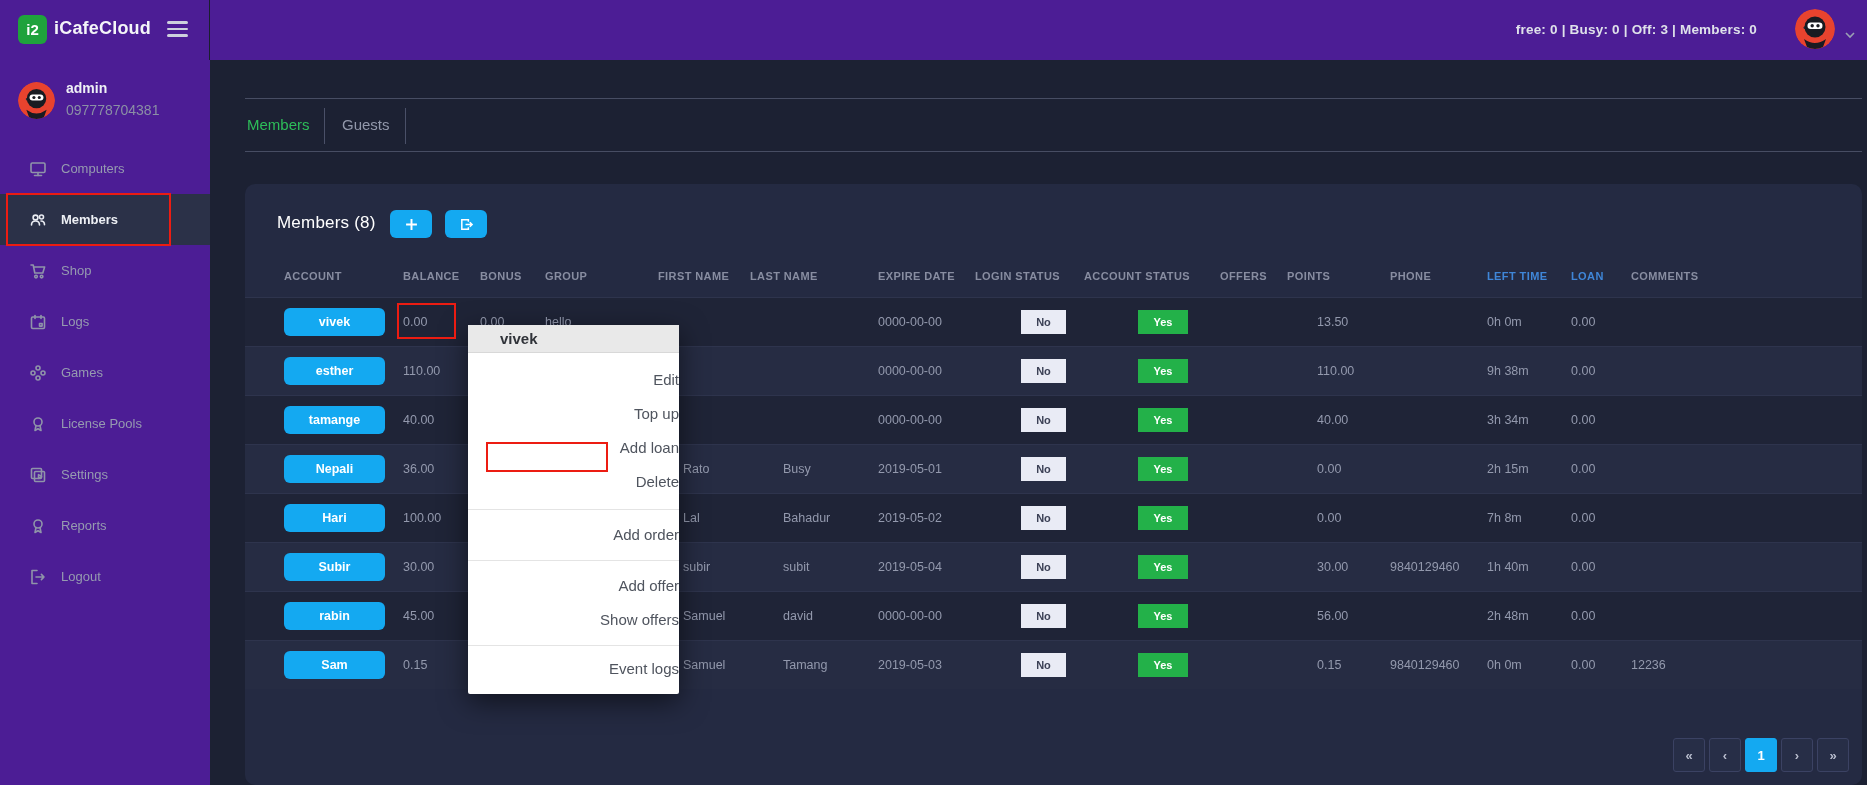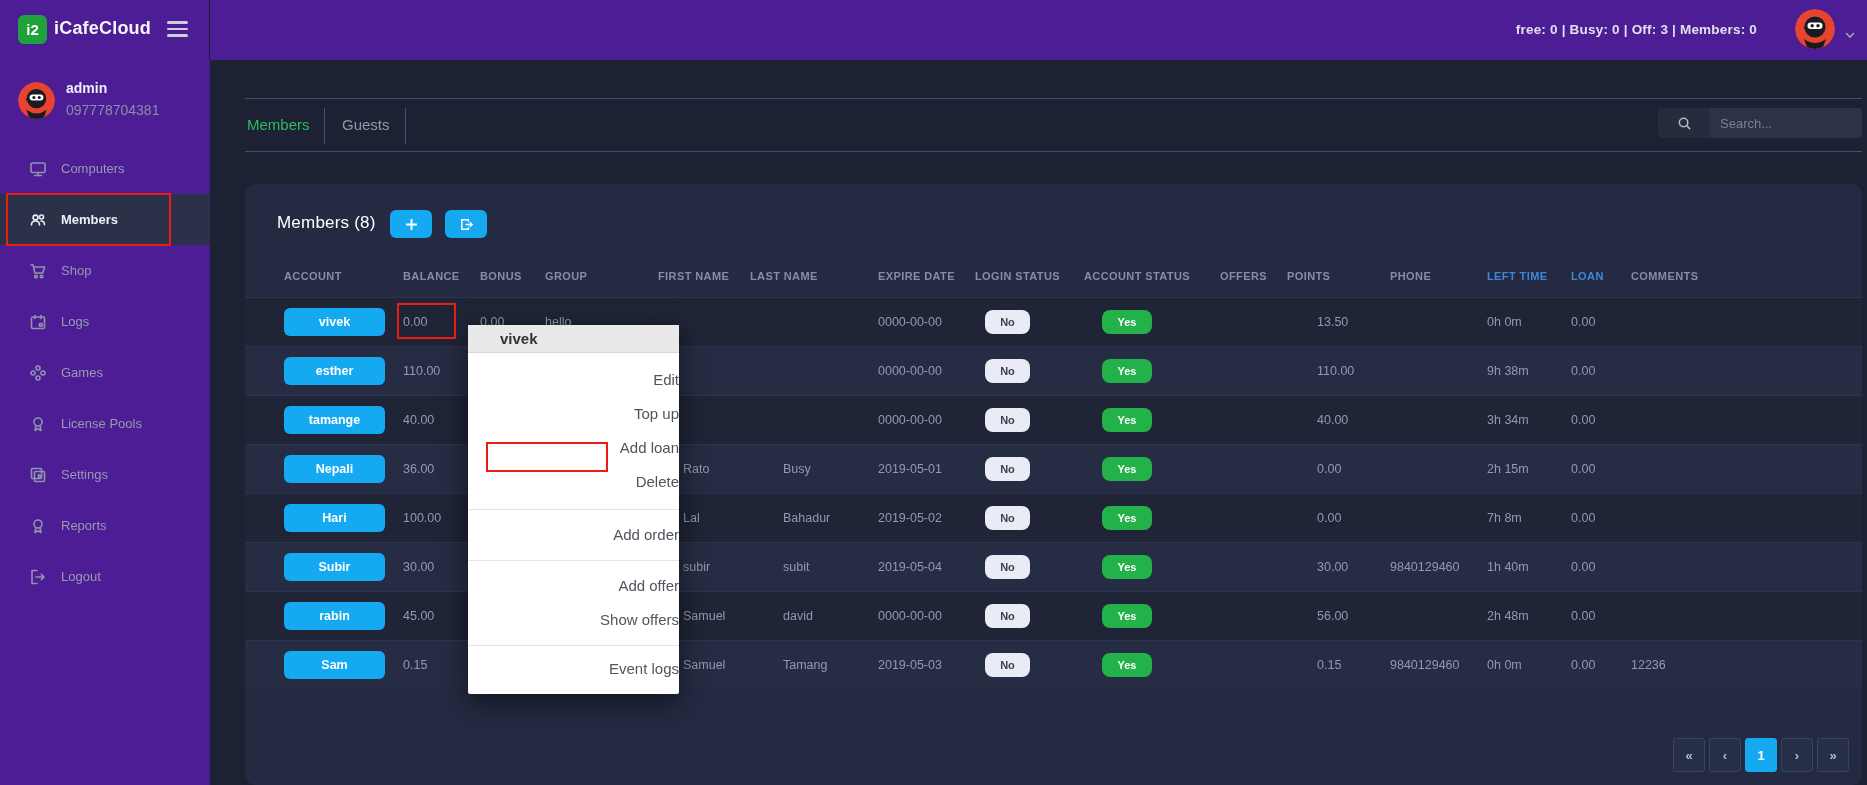--- a/index.html
+++ b/index.html
@@ -66,21 +66,21 @@
   table.members tbody tr:nth-child(odd) { background:#1f2437; }
   table.members tbody tr:nth-child(even) { background:#262c43; }
   th.col-0, td.col-0 { padding-left:39px; }
   td.col-4 { padding-left:25px; }
   td.col-5 { padding-left:33px; }
   td.col-7 { padding-left:10px; }
   td.col-8 { padding-left:18px; }
   td.col-10 { padding-left:30px; }
   .acct-pill { display:inline-block; width:101px; height:28px; line-height:28px; background:#14a9f1; color:#fff;
     text-align:center; font-size:12.5px; font-weight:bold; border-radius:6px; cursor:pointer; }
-  .badge { display:inline-block; height:24px; line-height:24px; border-radius:8px; font-size:11px; font-weight:bold; text-align:center; }
+  .badge { display:inline-block; height:24px; line-height:24px; border-radius:0; font-size:11px; font-weight:bold; text-align:center;margin-left:36px; }
   .badge-no { width:45px; background:#e9ebf5; color:#3c4156; }
   .badge-yes { width:50px; background:#23b149; color:#fff; }
 
   .pagination { position:absolute; right:13px; top:554px; display:flex; gap:4px; }
   .page-btn { width:32px; height:34px; background:#272e47; border:1px solid #3b4263; border-radius:3px;
     color:#b9bece; font-size:13px; font-weight:bold; display:flex; align-items:center; justify-content:center; cursor:pointer; }
   .page-btn.active { background:#14a9f1; border-color:#14a9f1; color:#fff; }
 
   
   .ctx-menu { position:absolute; left:468px; top:325px; width:211px; background:#ffffff; border-radius:2px;
@@ -224,29 +224,20 @@
 <div class="main">
   <div class="tabline top"></div>
   <div class="tabline bottom"></div>
   <div id="tabbar">
       <div class="tab active" style="left: 37px;">Members</div>
       <div class="tab-sep" style="left: 114px;"></div>
       <div class="tab" style="left: 132px;">Guests</div>
       <div class="tab-sep" style="left: 195px;"></div>
     </div>
 
-  <div class="searchbox">
-    <div class="s-icon">
-      <svg width="15" height="15" viewBox="0 0 16 16">
-          <circle cx="7" cy="7" r="4.5" stroke="#b6bccc" stroke-width="1.6" fill="none"></circle>
-          <line x1="10.5" y1="10.5" x2="14" y2="14" stroke="#b6bccc" stroke-width="1.6"></line>
-        </svg>
-    </div>
-    <input type="text" placeholder="Search..." style="">
-  </div>
 
   <div class="card">
     <div class="card-title">
       <span>Members</span> <span>(8)</span>
     </div>
     <button class="btn-blue btn-add">
       <svg width="13" height="13" viewBox="0 0 12 12">
           <path d="M6 1 V11 M1 6 H11" stroke="#fff" stroke-width="1.8"></path>
         </svg>
     </button>

